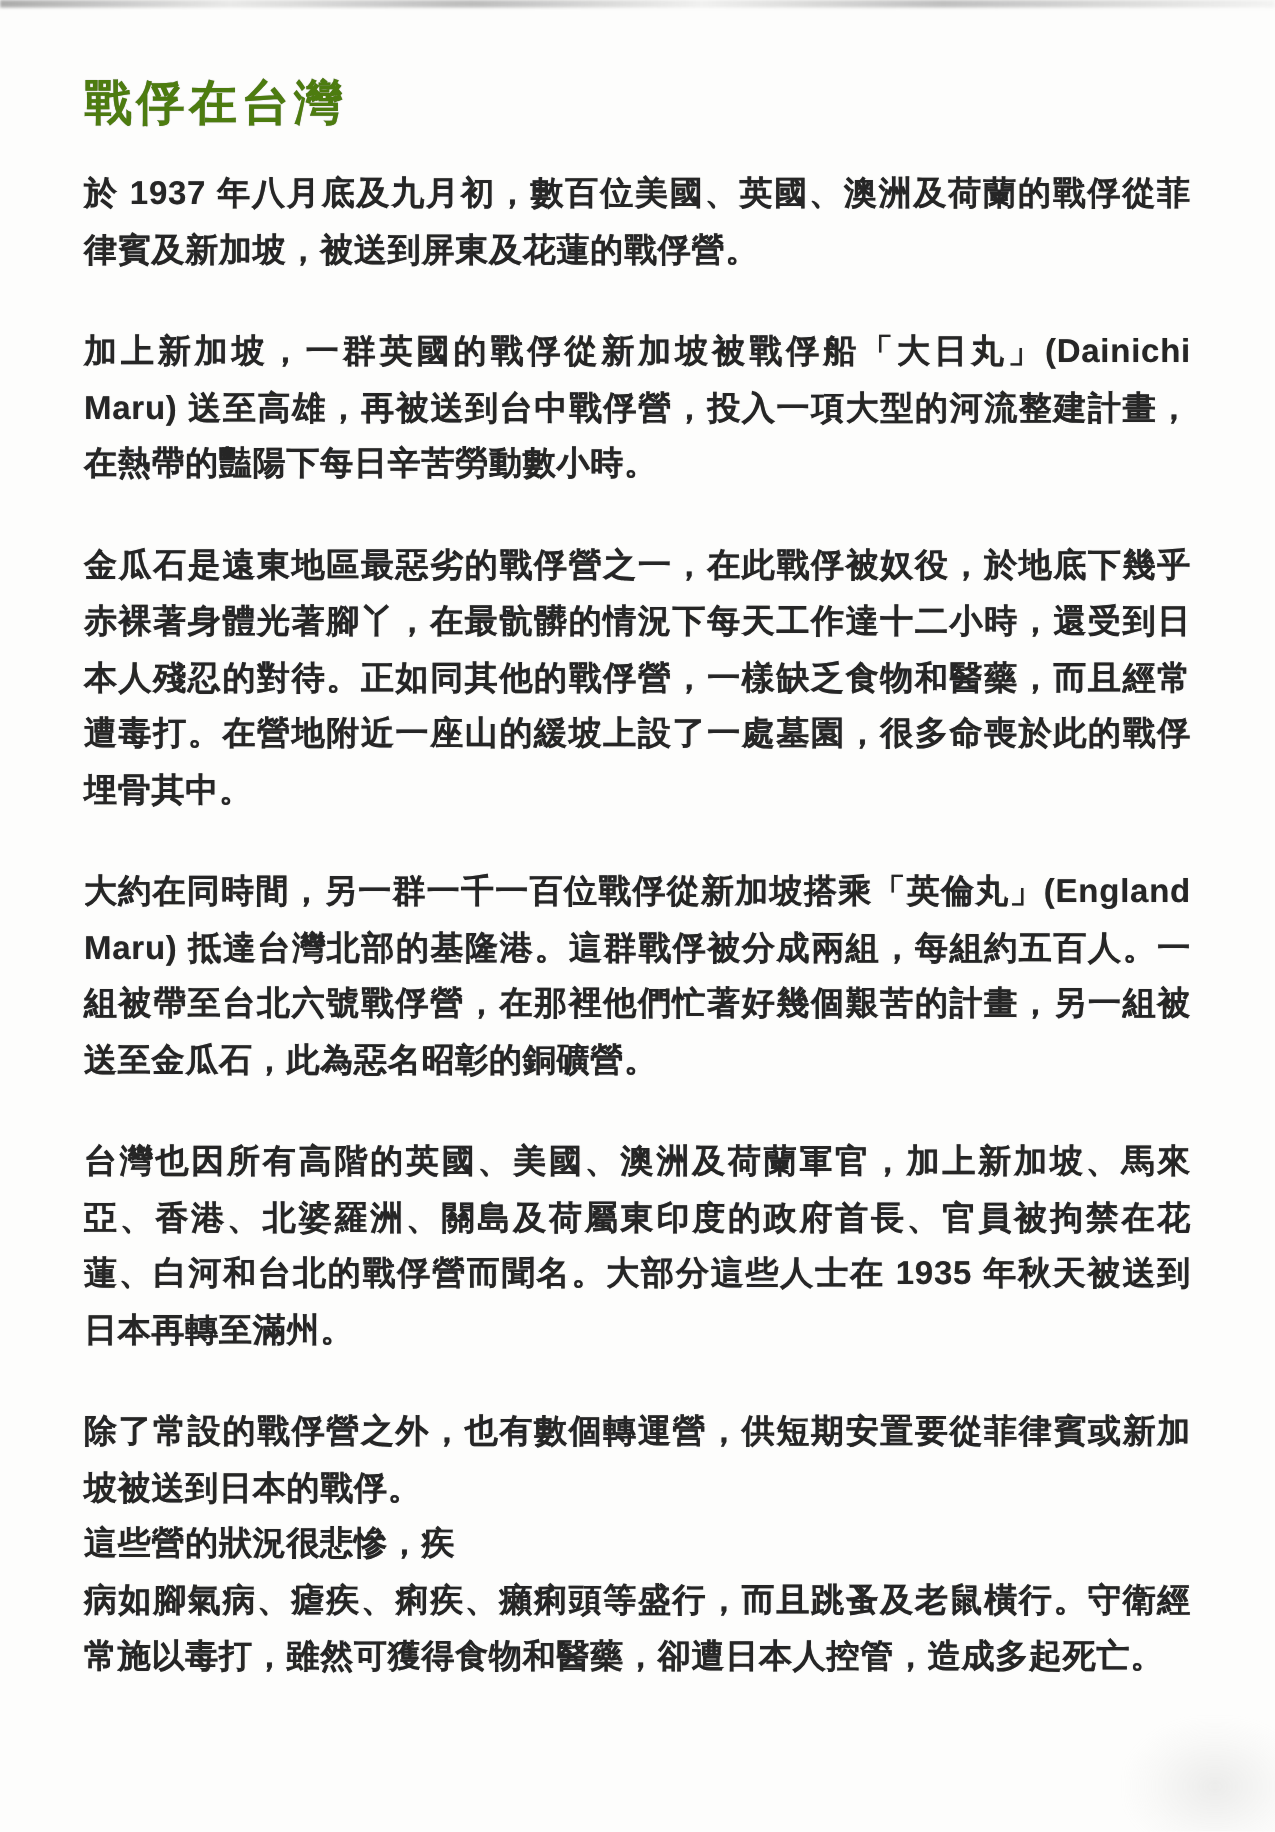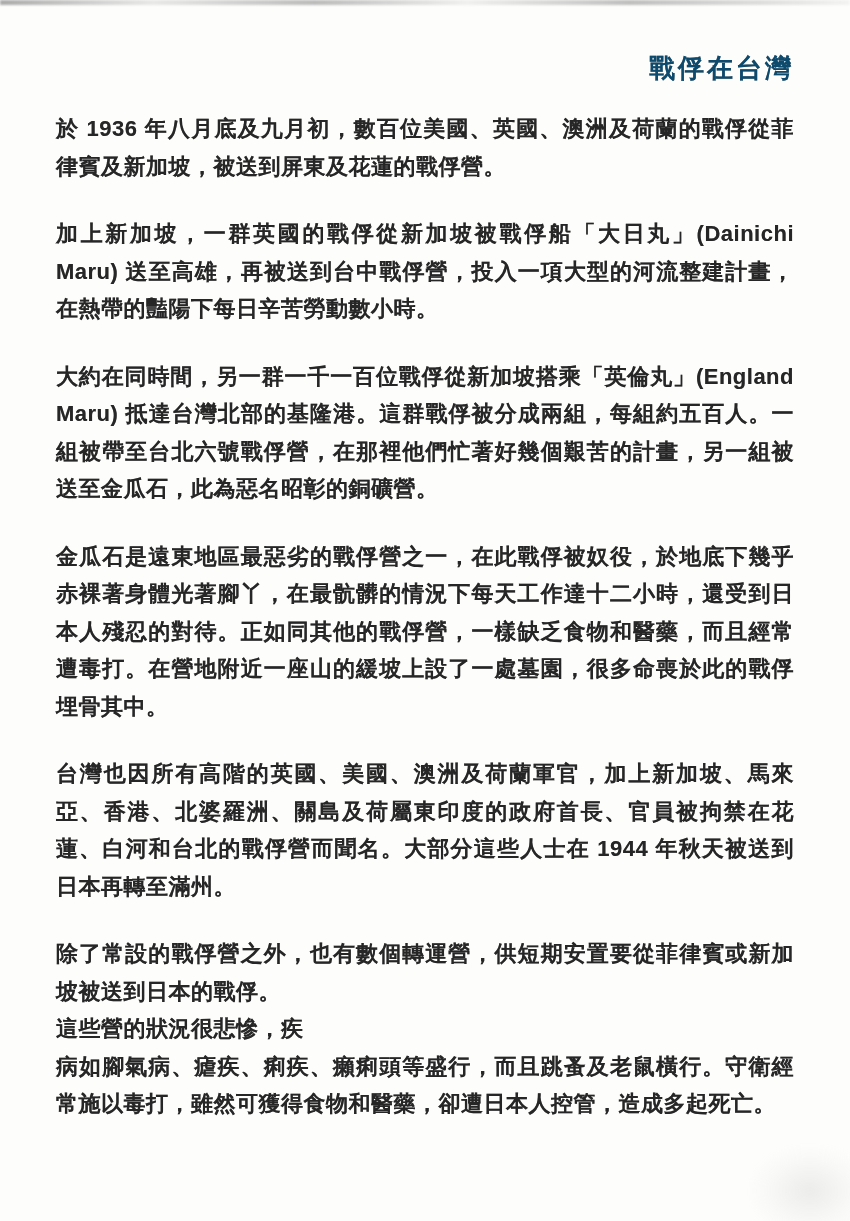--- a/index.html
+++ b/index.html
@@ -33,24 +33,24 @@
     width: 120px; height: 90px;
     background: radial-gradient(ellipse at center,
       rgba(160,160,160,.18) 0%, rgba(200,200,200,.08) 50%, rgba(255,255,255,0) 75%);
     filter: blur(2px);
   }
   .page {
     padding: 44px 56px 40px 56px;
     box-sizing: border-box;
   }
   .doc-title {
-    font-size: 26px;
+    font-size: 32px;
     font-weight: bold;
-    color: #0c4a6e;
-    text-align: right;
+    color: #4d7c0f;
+    text-align: left;
     letter-spacing: 3px;
     margin: 0 0 18px 0;
     line-height: 48px;
     text-shadow: 0 0 0.6px rgba(40,40,40,.55);
   }
   .para {
     font-size: 22px;
     line-height: 37.5px;
     font-weight: bold;
     color: #262626;
@@ -66,29 +66,29 @@
   }
 </style>
 </head>
 <body>
 
 <div class="scan-edge-top"></div>
 
 <div class="page">
   <h1 class="doc-title">戰俘在台灣</h1>
 
-  <p class="para">於 1936 年八月底及九月初，數百位美國、英國、澳洲及荷蘭的戰俘從菲律賓及新加坡，被送到屏東及花蓮的戰俘營。</p>
+  <p class="para">於 1937 年八月底及九月初，數百位美國、英國、澳洲及荷蘭的戰俘從菲律賓及新加坡，被送到屏東及花蓮的戰俘營。</p>
 
 
   <p class="para">加上新加坡，一群英國的戰俘從新加坡被戰俘船「大日丸」(Dainichi Maru) 送至高雄，再被送到台中戰俘營，投入一項大型的河流整建計畫，在熱帶的豔陽下每日辛苦勞動數小時。</p>
 
+  <p class="para">金瓜石是遠東地區最惡劣的戰俘營之一，在此戰俘被奴役，於地底下幾乎赤裸著身體光著腳丫，在最骯髒的情況下每天工作達十二小時，還受到日本人殘忍的對待。正如同其他的戰俘營，一樣缺乏食物和醫藥，而且經常遭毒打。在營地附近一座山的緩坡上設了一處墓園，很多命喪於此的戰俘埋骨其中。</p>
+
   <p class="para">大約在同時間，另一群一千一百位戰俘從新加坡搭乘「英倫丸」(England Maru) 抵達台灣北部的基隆港。這群戰俘被分成兩組，每組約五百人。一組被帶至台北六號戰俘營，在那裡他們忙著好幾個艱苦的計畫，另一組被送至金瓜石，此為惡名昭彰的銅礦營。</p>
 
-  <p class="para">金瓜石是遠東地區最惡劣的戰俘營之一，在此戰俘被奴役，於地底下幾乎赤裸著身體光著腳丫，在最骯髒的情況下每天工作達十二小時，還受到日本人殘忍的對待。正如同其他的戰俘營，一樣缺乏食物和醫藥，而且經常遭毒打。在營地附近一座山的緩坡上設了一處墓園，很多命喪於此的戰俘埋骨其中。</p>
-
-  <p class="para">台灣也因所有高階的英國、美國、澳洲及荷蘭軍官，加上新加坡、馬來亞、香港、北婆羅洲、關島及荷屬東印度的政府首長、官員被拘禁在花蓮、白河和台北的戰俘營而聞名。大部分這些人士在 1944 年秋天被送到日本再轉至滿州。</p>
+  <p class="para">台灣也因所有高階的英國、美國、澳洲及荷蘭軍官，加上新加坡、馬來亞、香港、北婆羅洲、關島及荷屬東印度的政府首長、官員被拘禁在花蓮、白河和台北的戰俘營而聞名。大部分這些人士在 1935 年秋天被送到日本再轉至滿州。</p>
 
   <p class="para">除了常設的戰俘營之外，也有數個轉運營，供短期安置要從菲律賓或新加坡被送到日本的戰俘。
 這些營的狀況很悲慘，疾
 病如腳氣病、瘧疾、痢疾、癩痢頭等盛行，而且跳蚤及老鼠橫行。守衛經常施以毒打，雖然可獲得食物和醫藥，卻遭日本人控管，造成多起死亡。</p>
 </div>
 
 <div class="scan-smudge-bottom-right"></div>
 
 </body></html>

